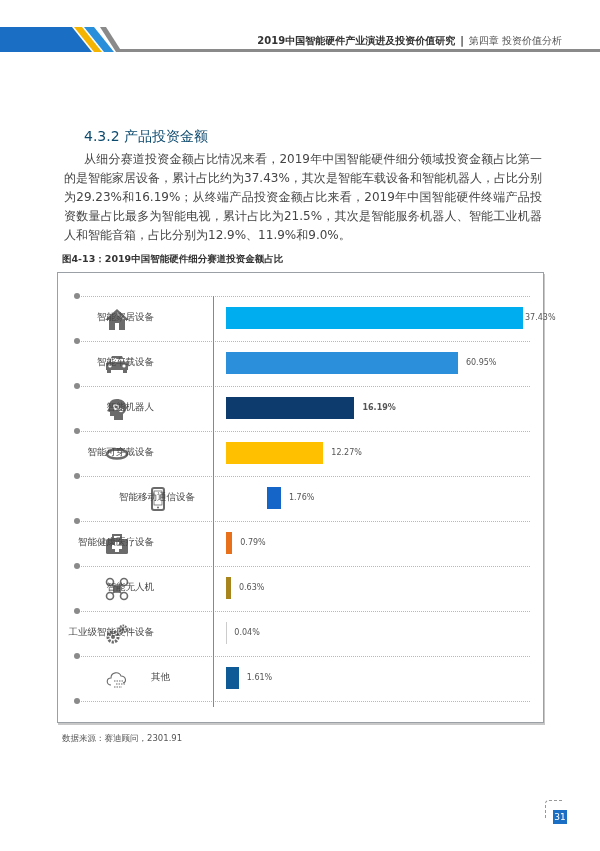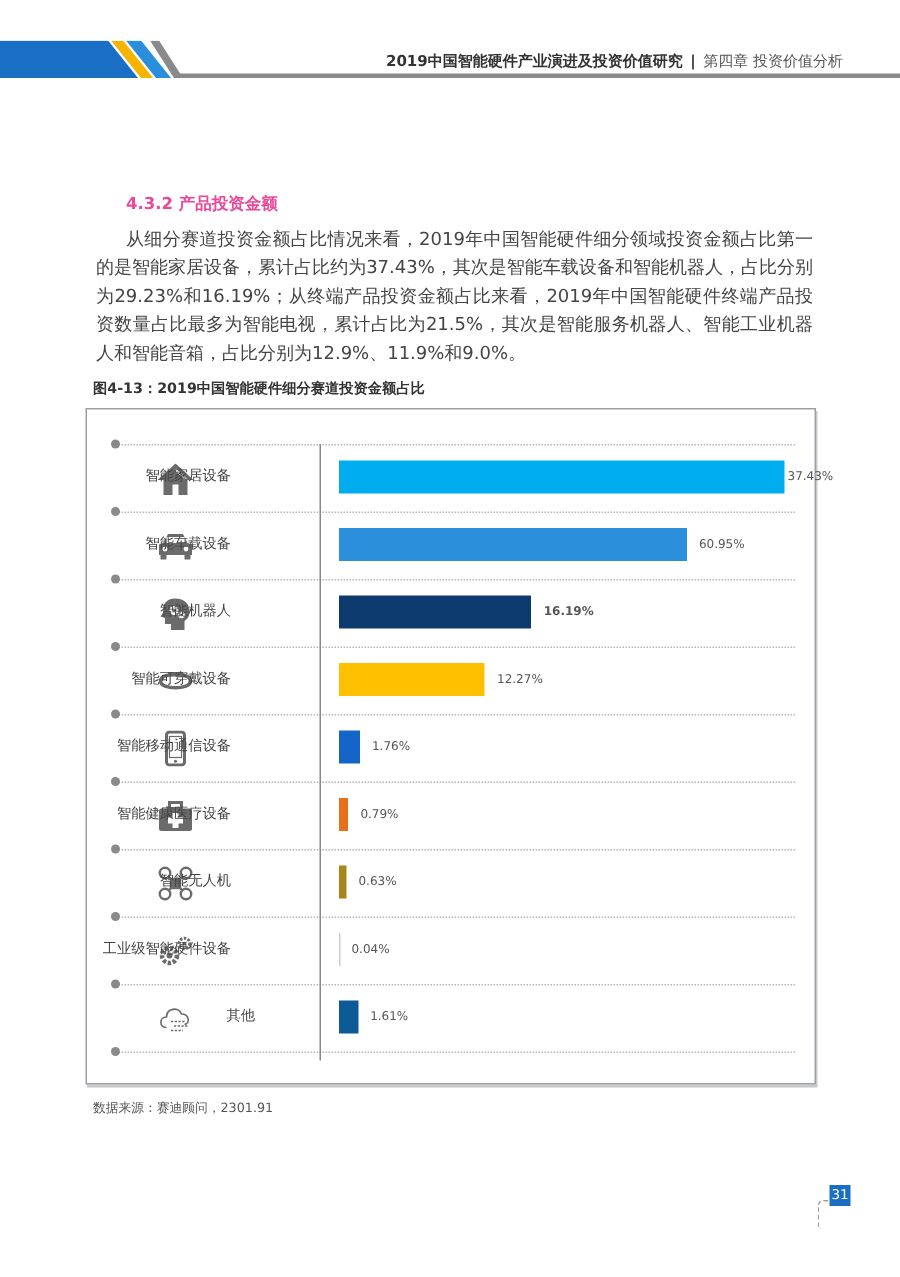--- a/index.html
+++ b/index.html
@@ -17,21 +17,21 @@
   .stripe.blue2 { left: 84px; width: 30px; background: #2a8fdb; clip-path: polygon(0 0, 10px 0, 30px 100%, 20px 100%); }
   .stripe.gray { left: 100px; width: 22px; background: #8a8a8a; clip-path: polygon(0 0, 6px 0, 22px 100%, 16px 100%); }
   .hdr-title {
     position: absolute; right: 38px; top: 34px; font-size: 10px; color: #333;
     white-space: nowrap; font-weight: bold;
   }
   .hdr-title .sep { font-weight: bold; margin: 0 5px; color: #333; }
   .hdr-title .chap { font-weight: normal; color: #555; }
 
   .section-title {
-    position: absolute; left: 84px; top: 128px; font-size: 11px; font-weight: bold; color: #ec4899;
+    position: absolute; left: 84px; top: 128px; font-size: 14px; font-weight: normal; color: #0c4a6e;
   }
   .para {
     position: absolute; left: 64px; top: 150px; width: 478px;
     font-size: 12px; line-height: 19px; color: #444; text-indent: 20px; text-align: justify;
   }
 
   .fig-title { position: absolute; left: 62px; top: 253px; font-size: 9.5px; font-weight: bold; color: #333; }
 
   .chart-frame {
     position: absolute; left: 57px; top: 272px; width: 485px; height: 449px;
@@ -43,21 +43,21 @@
 
   .row { position: absolute; left: 12px; width: 536px; height: 45px; }
   .row .icon { position: absolute; left: 92px; top: 11px; width: 26px; height: 24px; }
   .row .label { position: absolute; right: 394px; top: 15px; font-size: 9.5px; color: #444; white-space: nowrap; text-align: right; }
   .row .bar { position: absolute; left: 214px; top: 11px; height: 22px; }
   .row .val { position: absolute; top: 17px; font-size: 8px; color: #555; white-space: nowrap; }
 
   .source { position: absolute; left: 62px; top: 733px; font-size: 8.5px; color: #555; }
 
   .page-num {
-    position: absolute; left: 553px; top: 790px; width: 14px; height: 14px; background: #1a6fc4;
+    position: absolute; left: 553px; top: 810px; width: 14px; height: 14px; background: #1a6fc4;
     color: #fff; font-size: 9px; line-height: 14px; text-align: center;
   }
   .page-arc { position: absolute; left: 545px; top: 800px; width: 16px; height: 18px; border-left: 1px dashed #999; border-top: 1px dashed #999; border-radius: 4px 0 0 0; }
 </style>
 </head>
 <body>
 
 <div class="stripe blue1"></div>
 <div class="stripe yellow"></div>
 <div class="stripe blue2"></div>
@@ -119,21 +119,21 @@
       <span class="icon"><svg viewBox="0 0 26 24" width="26" height="24">
           <path d="M3 12 C3 6 23 6 23 12 C23 18 3 18 3 12 Z" fill="none" stroke="#6b6b6b" stroke-width="2.4"></path>
           <rect x="8" y="6" width="10" height="3" fill="#6b6b6b"></rect>
         </svg></span>
       <span class="label">智能可穿戴设备</span>
       <span class="bar" style="width: 97.3601px; background: rgb(255, 192, 0);"></span>
       <span class="val" style="left: 319.36px;">12.27%</span>
     </div>
     <div class="sep-line" style="top: 476px;"></div>
     <div class="sep-dot" style="top: 473px;"></div>
-    <div class="row" style="top: 476px;">
+    <div class="row" style="top: 476px; margin-left: 41px;">
       <span class="icon"><svg viewBox="0 0 26 24" width="26" height="24">
           <rect x="7" y="1" width="12" height="22" rx="2" fill="none" stroke="#6b6b6b" stroke-width="2"></rect>
           <rect x="9" y="4" width="8" height="14" fill="none" stroke="#6b6b6b" stroke-width="0.8"></rect>
           <circle cx="13" cy="20.5" r="1" fill="#6b6b6b"></circle>
         </svg></span>
       <span class="label">智能移动通信设备</span>
       <span class="bar" style="width: 13.9653px; background: rgb(21, 101, 200);"></span>
       <span class="val" style="left: 235.965px;">1.76%</span>
     </div>
     <div class="sep-line" style="top: 521px;"></div>

